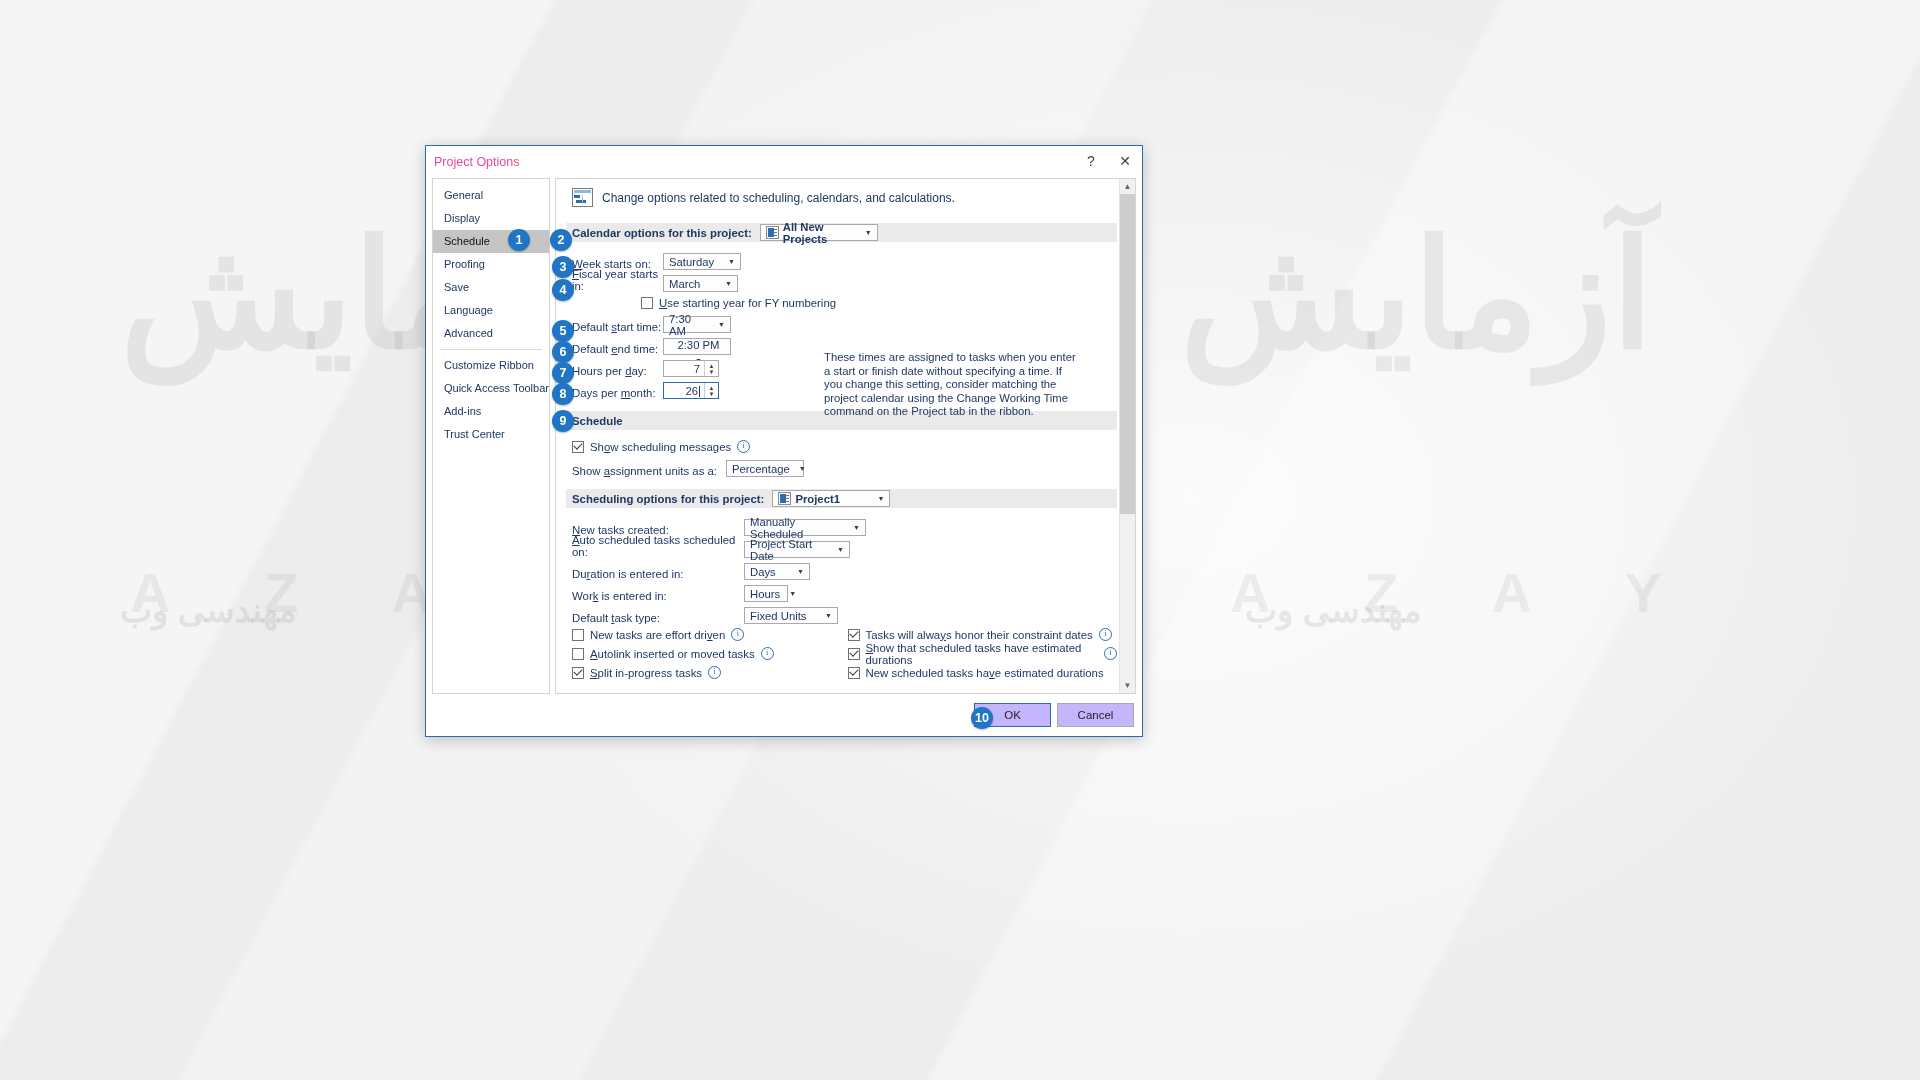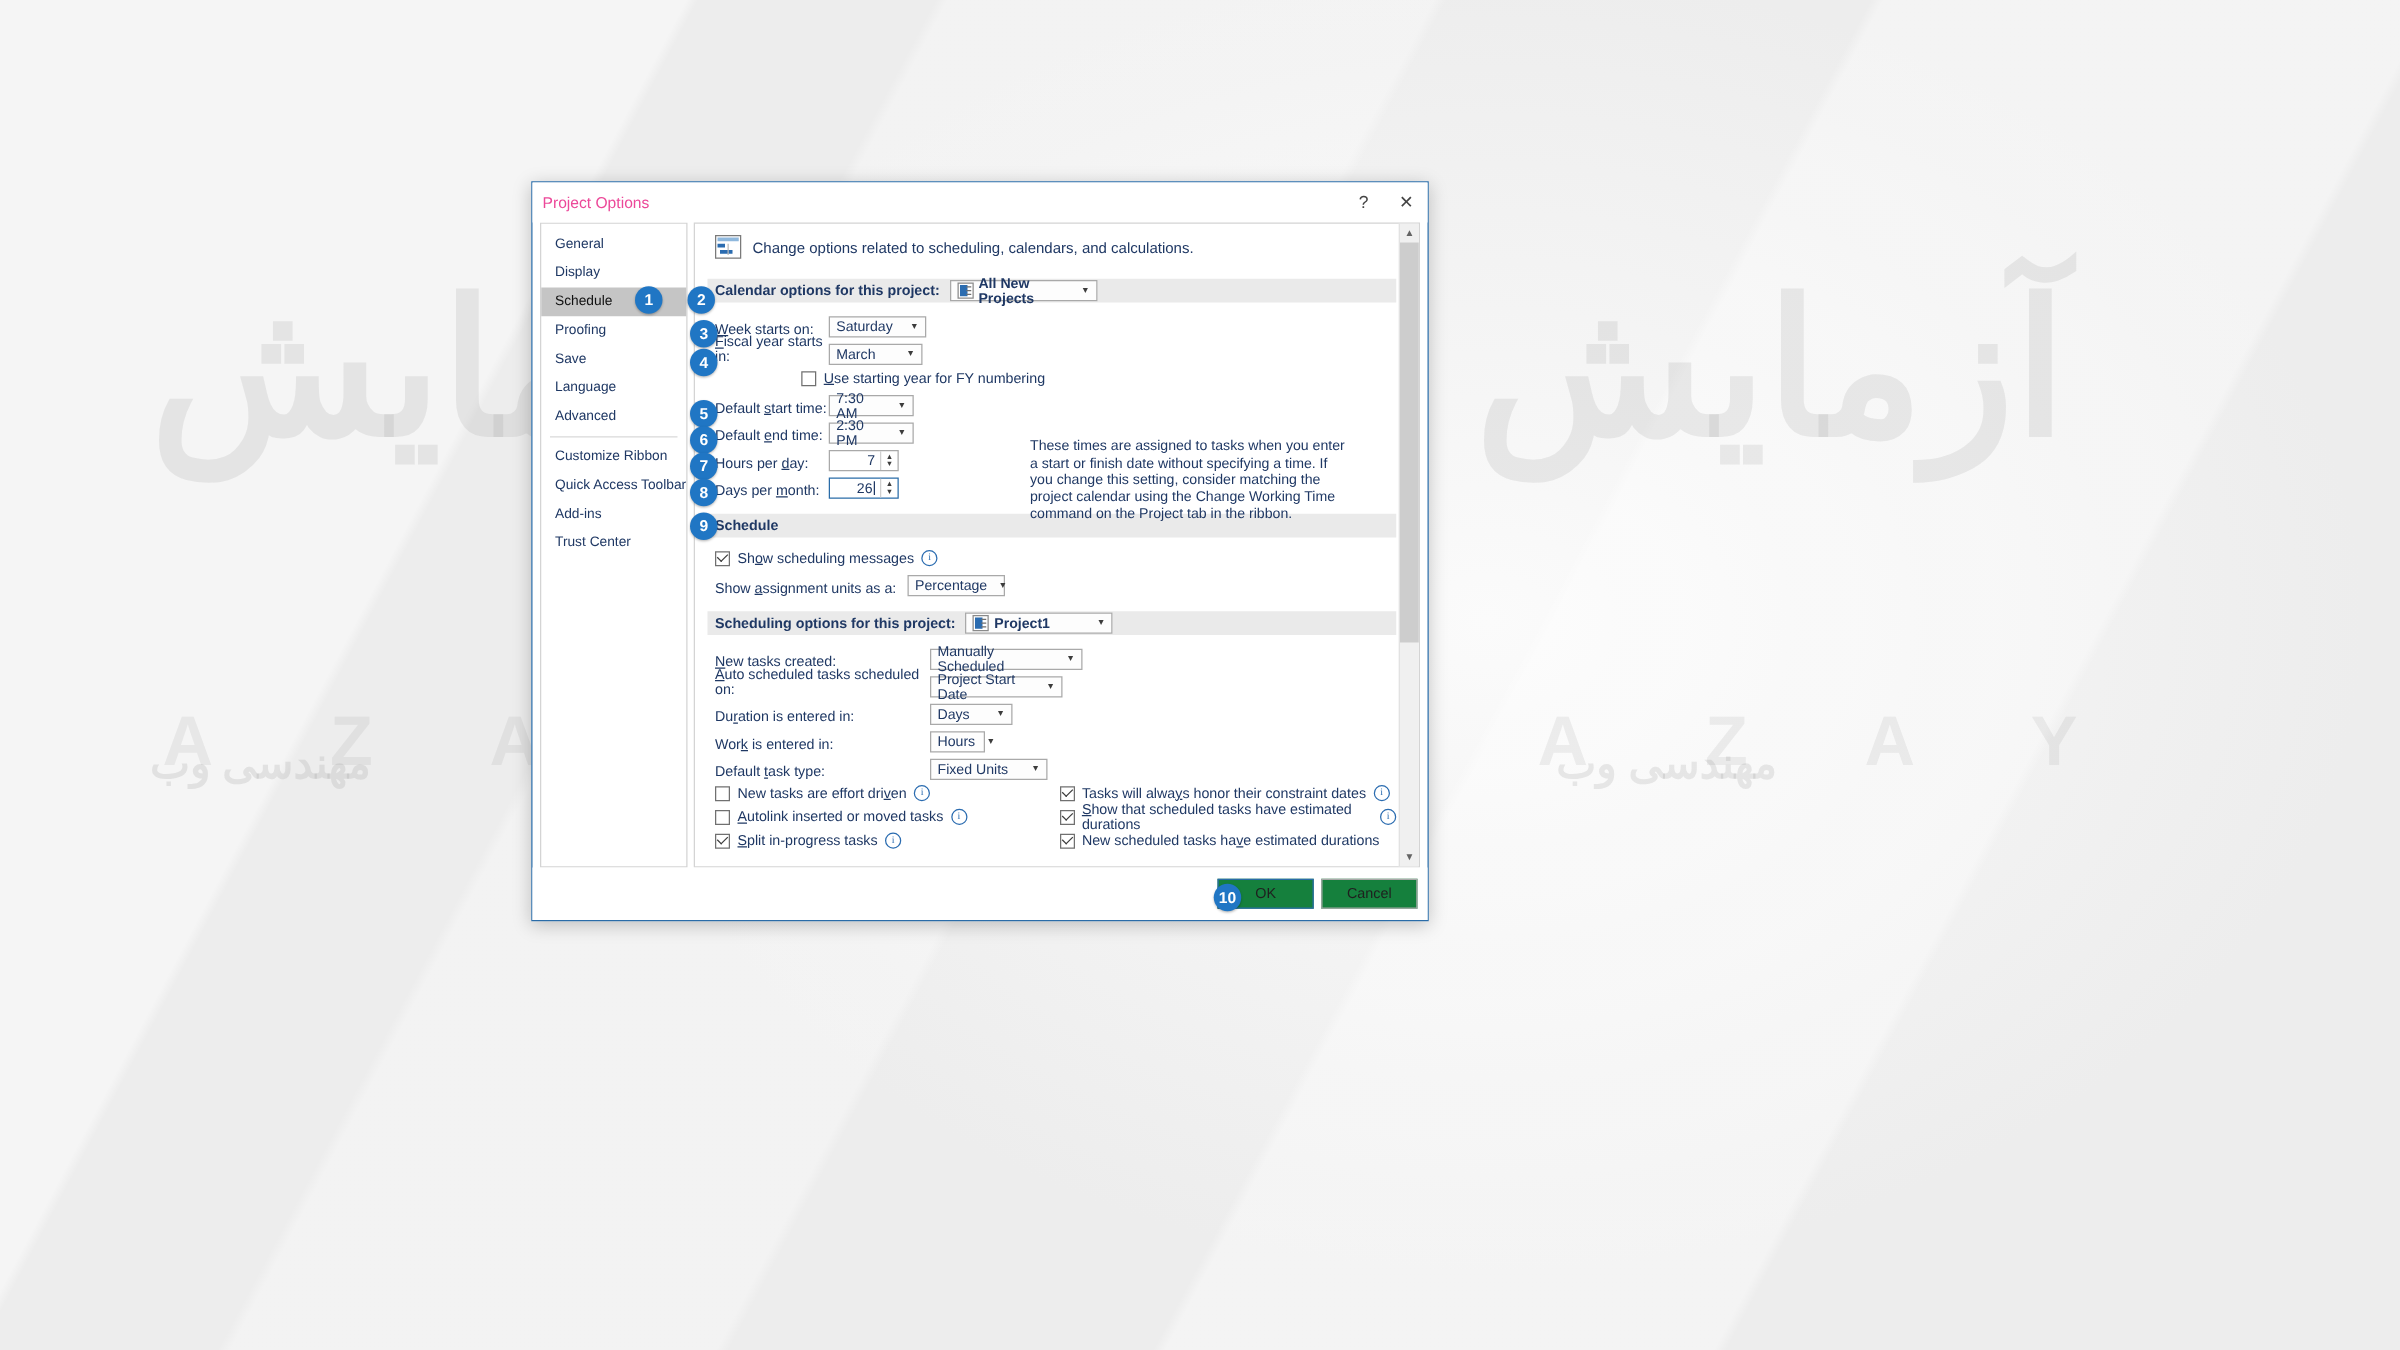--- a/index.html
+++ b/index.html
@@ -303,21 +303,21 @@
     gap: 6px;
     padding-right: 8px;
     background:#fff;
     position: relative;
   }
   .btn {
     width: 75px; height: 22px;
     font-size: 11.5px;
     display:flex; align-items:center; justify-content:center;
     border:1px solid #a9a9a9;
-    background:#15803d;
+    background:#c4b5fd;
     color:#1f1f1f;
     cursor:default;
   }
   .btn.primary { border:1px solid #2a6ca8; }
 
   
   .callout {
     position: absolute;
     width: 22px; height: 22px;
     border-radius: 50%;
@@ -421,21 +421,21 @@
         <div class="row">
           <div class="lbl" style="width:91px;">Default <u>s</u>tart time:</div>
           <div class="combo" style="width:68px;">
             <span>7:30 AM</span>
             <span class="caret">▼</span>
           </div>
         </div>
 
         <div class="row">
           <div class="lbl" style="width:91px;">Default <u>e</u>nd time:</div>
-          <div class="combo" style="width:68px;">
+          <div class="combo" style="width:68px;flex-direction:column;">
             <span>2:30 PM</span>
             <span class="caret">▼</span>
           </div>
         </div>
 
         <div class="row">
           <div class="lbl" style="width:91px;">Hours per <u>d</u>ay:</div>
           <div class="spin">
             <span class="val">7</span>
             <span class="arrows">

